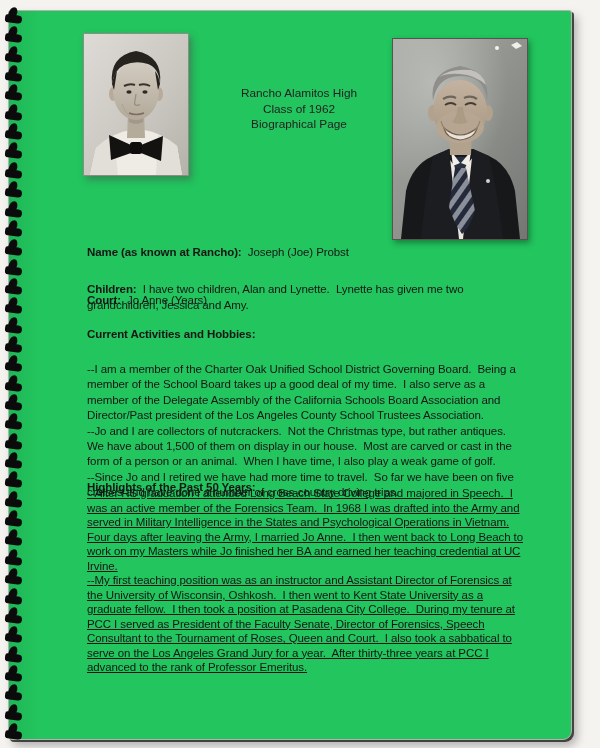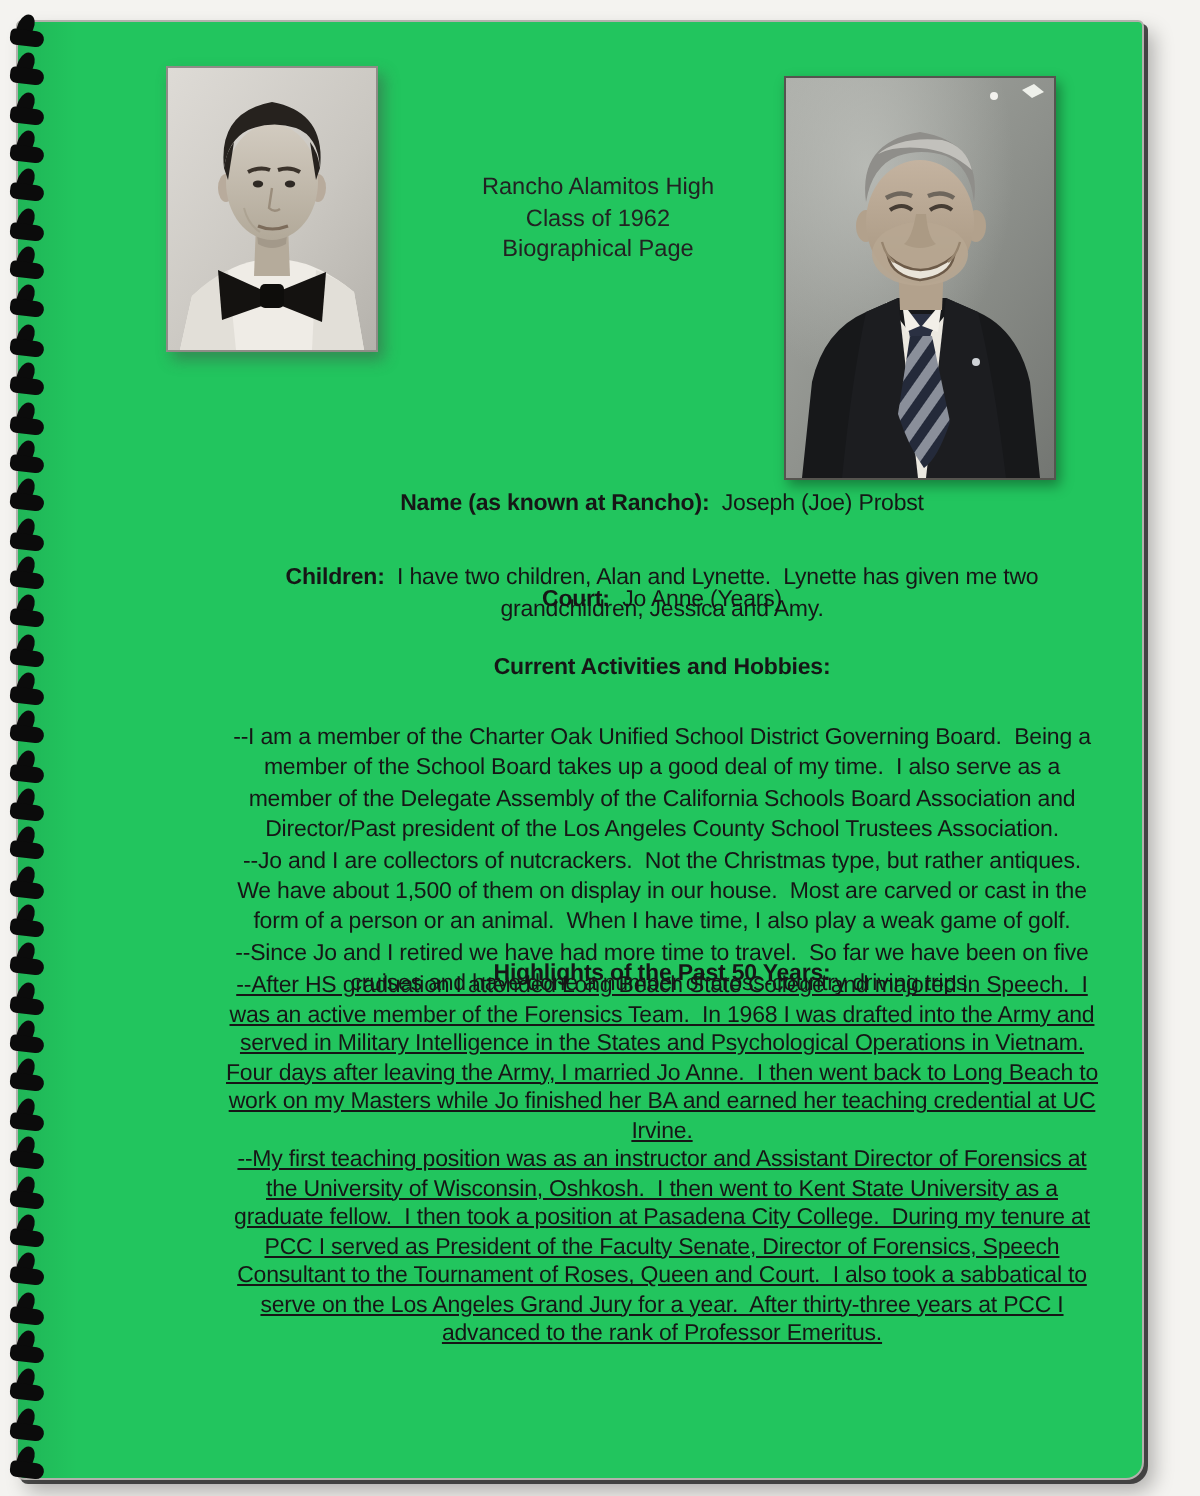--- a/index.html
+++ b/index.html
@@ -42,21 +42,21 @@
     box-shadow:3px 4px 7px rgba(70,70,70,.45);
     background:#c9c6c1;
   }
   .photo-old{
     left:383px;top:27px;width:134px;height:200px;
     border:1px solid #55544f;
     box-shadow:2px 3px 6px rgba(0,0,0,.35);
     background:#8e908c;
   }
   
-  .abs{position:absolute;margin:0;text-align:center;}
+  .abs{position:absolute;margin:0;}
   .title-block{
     left:180px;top:75px;width:220px;text-align:center;
     font-size:11.8px;line-height:15.5px;white-space:pre-wrap;color:#222;
   }
   .txt{
     font-size:11.5px;letter-spacing:-0.1px;white-space:pre-wrap;
     left:78px;width:488px;color:#161616;
   }
   .b{font-weight:bold;}
   .name-block{top:201px;line-height:16px;}

